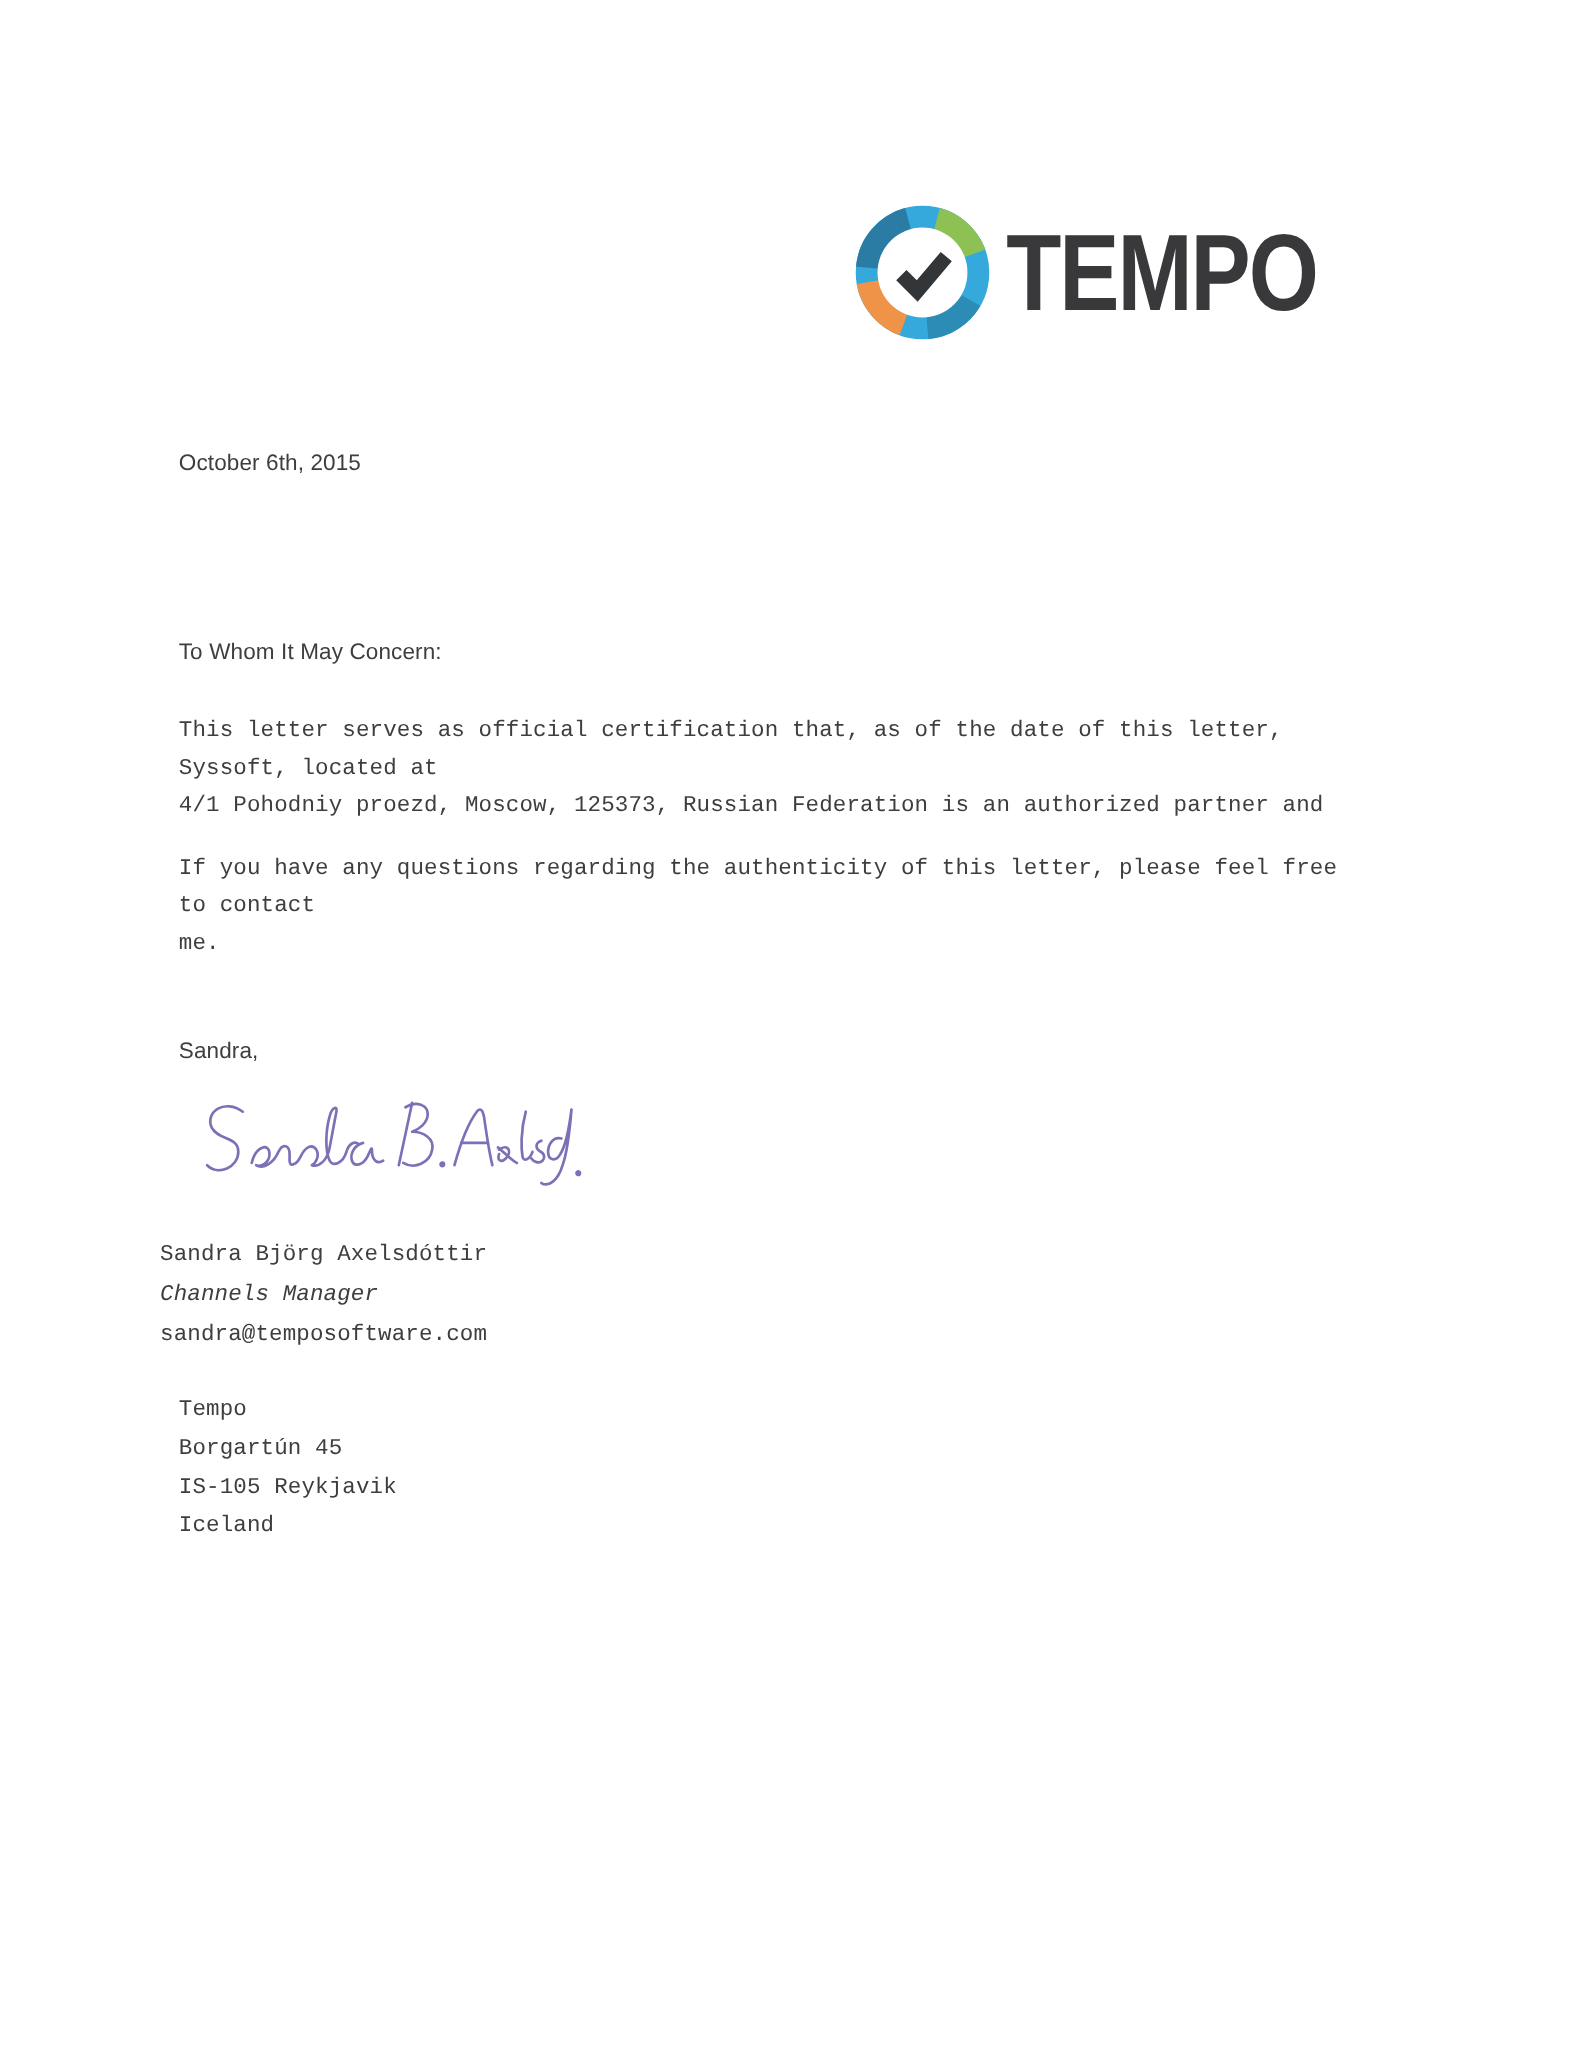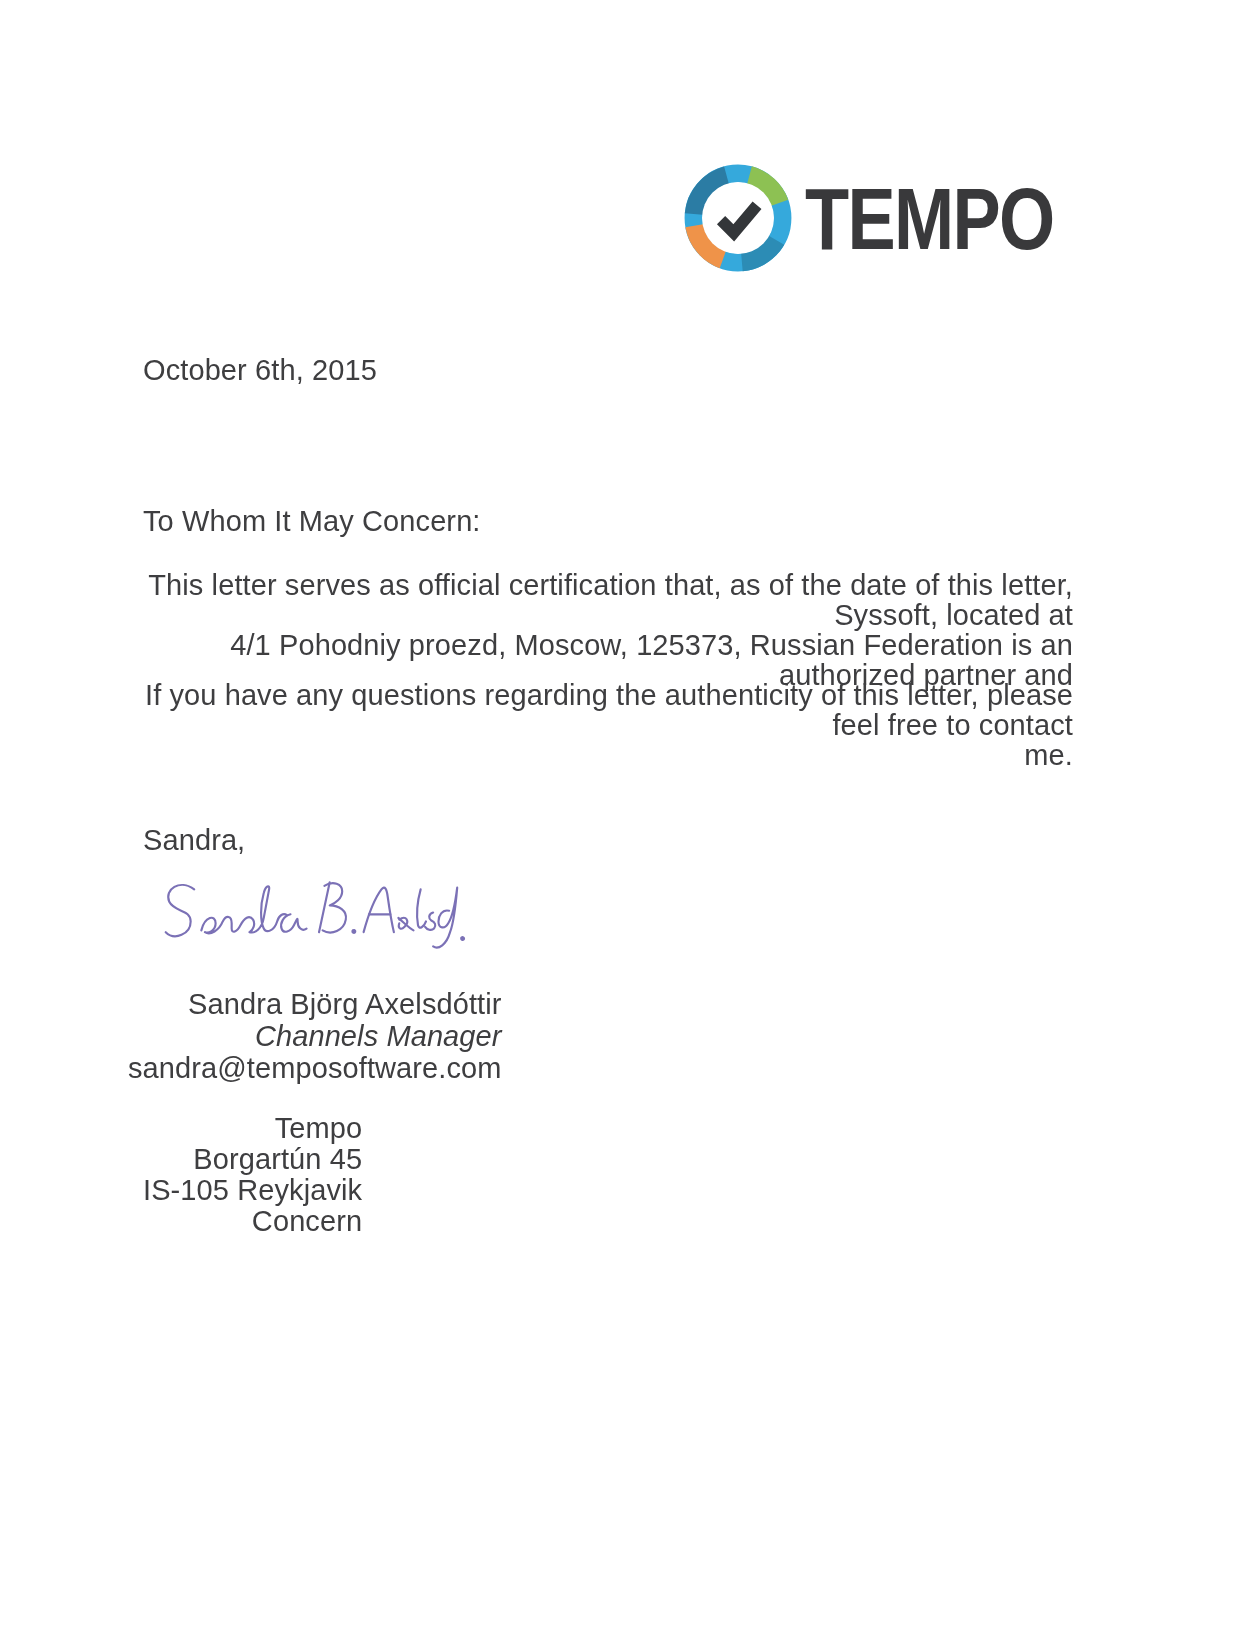--- a/index.html
+++ b/index.html
@@ -1,21 +1,21 @@
 <!DOCTYPE html>
 <html><head>
 <meta charset="utf-8">
 <style>
   html,body { margin:0; padding:0; background:#ffffff; }
   .page {
     position:relative; width:1260px; height:1515px; background:#ffffff;
     font-family:"Liberation Sans", sans-serif; color:#3e3e40; overflow:hidden;
   }
-  .t { position:absolute; font-size:29px; line-height:30px; letter-spacing:0.1px;text-align:right; }
-  .t .line { display:block; }
+  .t { position:absolute; font-size:18px; line-height:30px; letter-spacing:0.1px; }
+  .t .line { display:block;font-family:Liberation Mono, monospace; }
   .logo-mark { position:absolute; left:683px; top:163px; width:110px; height:110px; }
   .wordmark {
     position:absolute; left:805px; top:175px;
     font-size:87px; line-height:88px; font-weight:bold; color:#39393b;
     letter-spacing:-2px; transform:scaleX(0.83); transform-origin:left center;
     white-space:nowrap;
   }
   .date      { left:143px; top:355px; }
   .greeting  { left:143px; top:506px; }
   .para1     { left:143px; top:570px; width:930px; }
@@ -95,16 +95,16 @@
   <div class="t signer">
     <span class="line">Sandra Björg Axelsdóttir</span>
     <span class="line title">Channels Manager</span>
     <span class="line">sandra@temposoftware.com</span>
   </div>
 
   <div class="t company">
     <span class="line">Tempo</span>
     <span class="line">Borgartún 45</span>
     <span class="line">IS-105 Reykjavik</span>
-    <span class="line">Concern</span>
+    <span class="line">Iceland</span>
   </div>
 
 </div>
 
 </body></html>

